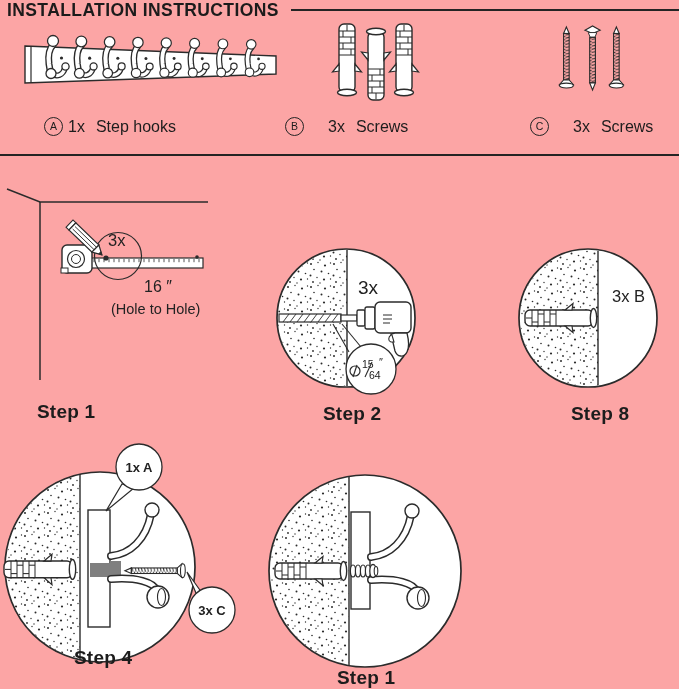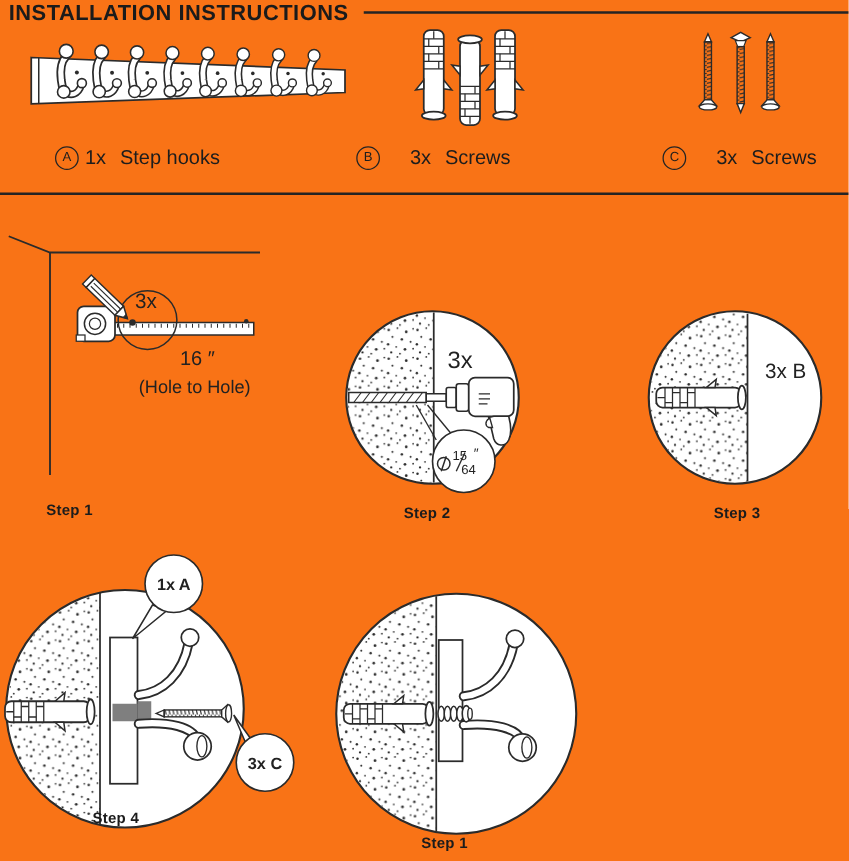--- a/index.html
+++ b/index.html
@@ -1,28 +1,28 @@
 <!DOCTYPE html>
 <html><head>
 <meta charset="utf-8">
 <style>
   html,body{margin:0;padding:0;background:#fff;}
-  #page{position:relative;width:679px;height:689px;background:#f97316;overflow:hidden;
+  #page{position:relative;width:679px;height:689px;background:#fca5a5;overflow:hidden;
         font-family:"Liberation Sans",sans-serif;color:#1d1d1d;text-align:right;}
   .abs{position:absolute;}
   .title{left:7px;top:0px;font-size:17.5px;font-weight:600;letter-spacing:0.4px;color:#1b1b1b;white-space:nowrap;}
   .title-rule{left:291px;right:0;top:9px;height:2px;background:#242424;}
   .divider{left:0;top:154px;width:679px;height:2px;background:#242424;}
   .part-label{top:117px;display:flex;align-items:center;font-size:16px;color:#1d1d1d;white-space:nowrap;}
   .badge{display:inline-flex;align-items:center;justify-content:center;width:17px;height:17px;
          border:1.3px solid #242424;border-radius:50%;font-size:10.5px;line-height:1;flex:0 0 auto;}
   .qty{margin-left:5px;}
   .qty.wide{margin-left:24px;}
   .pname{margin-left:11px;}
-  .step-label{font-size:12px;font-weight:bold;color:#1c1c1c;letter-spacing:0.2px;white-space:nowrap;}
+  .step-label{font-size:19px;font-weight:bold;color:#1c1c1c;letter-spacing:0.2px;white-space:nowrap;}
   svg{display:block;}
   svg text{font-family:"Liberation Sans",sans-serif;fill:#222;}
 </style>
 </head>
 <body>
 
 <div id="page">
 
   <svg width="0" height="0" style="position:absolute" aria-hidden="true">
     <defs>
@@ -225,21 +225,21 @@
         <circle cx="75" cy="75" r="68"></circle>
       </clipPath>
     <circle cx="75" cy="75" r="69" fill="#fff" stroke="#2b2b2b" stroke-width="1.7"></circle>
     <g clip-path="url(#clip3)">
       <rect x="7" y="7" width="78" height="137" fill="url(#stip)"></rect>
     </g>
     <line x1="85" y1="8" x2="85" y2="142" stroke="#2b2b2b" stroke-width="1.4"></line>
     <use href="#g-anchor" transform="translate(10,87) rotate(-90)"></use>
     <text x="99" y="59" font-size="16.5">3x B</text>
   </svg>
-  <div class="abs step-label" style="left:571px;top:403px">Step 3</div>
+  <div class="abs step-label" style="left:571px;top:403px">Step 8</div>
 
   <svg class="abs" style="left:0px;top:441px" width="245" height="240" viewBox="0 0 245 240">
     <clipPath id="clip4">
         <circle cx="100" cy="126" r="94"></circle>
       </clipPath>
     <circle cx="100" cy="126" r="95" fill="#fff" stroke="#2b2b2b" stroke-width="1.7"></circle>
     <g clip-path="url(#clip4)">
       <rect x="5" y="31" width="75" height="190" fill="url(#stip)"></rect>
     </g>
     <line x1="80" y1="33" x2="80" y2="219" stroke="#2b2b2b" stroke-width="1.4"></line>

